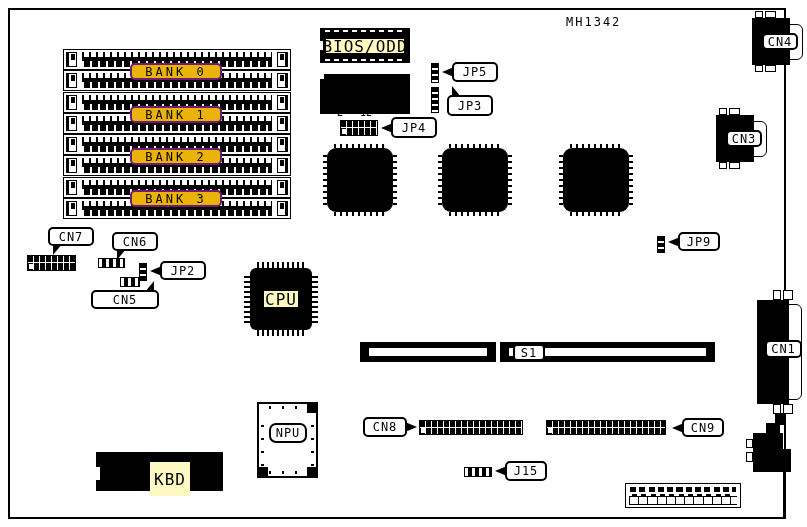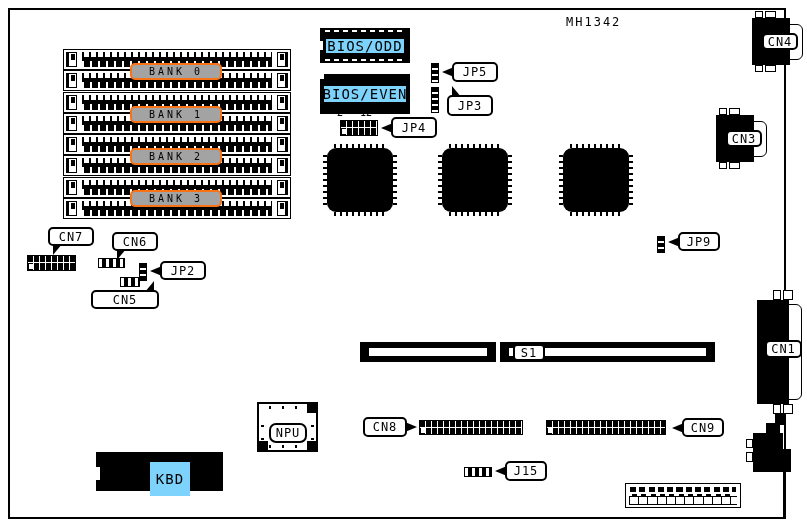--- a/index.html
+++ b/index.html
@@ -11,25 +11,25 @@
   .partno{font-size:12px;letter-spacing:2px}
 
   
   .simm{border:1px solid #000;background:#fff}
   .simm .latch{position:absolute;top:2px;bottom:2px;width:11px;border:1px solid #000;background:#fff}
   .simm .latch.l{left:2px;border-left:3px solid #000}
   .simm .latch.r{right:2px;border-right:3px solid #000}
   .simm .latch::before{content:"";position:absolute;top:1px;left:2px;width:4px;height:6px;background:#000}
   .simm .teeth{position:absolute;left:18px;right:18px;top:2px;height:5px;background:repeating-linear-gradient(90deg,#000 0 2px,#fff 2px 7px)}
   .simm .comb{position:absolute;left:18px;right:18px;top:7px;height:10px;background:#000;background-image:repeating-linear-gradient(90deg,#fff 0 2px,transparent 2px 8px);background-size:100% 60%;background-position:bottom;background-repeat:no-repeat}
-  .banklabel{background:#a3a3a3;border:2px solid #f97316;border-radius:5px;display:flex;align-items:center;justify-content:center;font-size:10px;letter-spacing:3px;z-index:6}
+  .banklabel{background:#eab308;border:2px solid #701a75;border-radius:5px;display:flex;align-items:center;justify-content:center;font-size:12px;letter-spacing:3px;z-index:6}
 
   
   .blkchip{background:#000}
-  .chiplabel{position:absolute;background:#7dd3fc;border:2px solid #000;display:flex;align-items:center;justify-content:center;font-size:14px;letter-spacing:1px;white-space:nowrap}
+  .chiplabel{position:absolute;background:#fef9c3;border:2px solid #000;display:flex;align-items:center;justify-content:center;font-size:16px;letter-spacing:1px;white-space:nowrap}
   .dash{position:absolute;left:5px;right:5px;height:2px;background:repeating-linear-gradient(90deg,#fff 0 5px,transparent 5px 9px)}
   .notch{position:absolute;background:#fff}
 
   
   .qfp{background:#000;border-radius:9px}
   .qfp .pt,.qfp .pb{position:absolute;left:7px;right:7px;height:4px;background:repeating-linear-gradient(90deg,#000 0 2px,transparent 2px 6px)}
   .qfp .pt{top:-4px}.qfp .pb{bottom:-4px}
   .qfp .pl,.qfp .pr{position:absolute;top:7px;bottom:7px;width:4px;background:repeating-linear-gradient(0deg,#000 0 2px,transparent 2px 6px)}
   .qfp .pl{left:-4px}.qfp .pr{right:-4px}
   .qfp2 .pt,.qfp2 .pb{height:6px;background:repeating-linear-gradient(90deg,#000 0 2px,transparent 2px 5px)}
@@ -148,21 +148,20 @@
   <div class="abs banklabel" style="left:130px;top:190px;width:92px;height:17px">BANK 3</div>
 
   <div class="abs blkchip" style="left:320px;top:28px;width:90px;height:35px">
     <div class="dash" style="top:2px"></div>
       <div class="dash" style="bottom:2px"></div>
     <div class="notch" style="left:0;top:13px;width:3px;height:9px"></div>
     <div class="chiplabel" style="left:4px;top:9px;width:82px;height:18px">BIOS/ODD</div>
   </div>
   <div class="abs blkchip" style="left:320px;top:74px;width:90px;height:40px">
     <div class="notch" style="left:0;top:0;width:4px;height:5px"></div>
-    <div class="chiplabel" style="left:2px;top:10px;width:86px;height:20px">BIOS/EVEN</div>
   </div>
 
   <div class="abs vjump" style="left:431px;top:63px;width:8px;height:20px"></div>
   <div class="abs callout" style="left:452px;top:62px;width:46px;height:20px">
       <span>JP5</span>
       <div class="tail tail-l"></div>
     </div>
   <div class="abs vjump" style="left:431px;top:87px;width:8px;height:26px"></div>
   <div class="abs callout" style="left:447px;top:95px;width:46px;height:21px">
       <span>JP3</span>
@@ -217,30 +216,37 @@
   <div class="abs callout" style="left:160px;top:261px;width:46px;height:19px">
       <span>JP2</span>
       <div class="tail tail-l"></div>
     </div>
   <div class="abs hjump" style="left:120px;top:277px;width:20px;height:10px"></div>
   <div class="abs callout" style="left:91px;top:290px;width:68px;height:19px">
       <span>CN5</span>
       <div class="tail tail-tr"></div>
     </div>
 
+  <div class="abs qfp qfp2" style="left:250px;top:268px;width:62px;height:62px;border-radius:6px">
+    <div class="pt"></div>
+      <div class="pb"></div>
+      <div class="pl"></div>
+      <div class="pr"></div>
+    <div class="chiplabel" style="left:12px;top:21px;width:38px;height:20px">CPU</div>
+  </div>
 
   <div class="abs slotbar" style="left:360px;top:342px;width:136px;height:20px">
       <div class="stripe"></div>
     </div>
   <div class="abs slotbar" style="left:500px;top:342px;width:215px;height:20px">
       <div class="stripe"></div>
     </div>
   <div class="abs rlabel" style="left:513px;top:344px;width:32px;height:17px;border-radius:4px">S1</div>
 
-  <div class="abs npu" style="left:257px;top:402px;width:61px;height:50px">
+  <div class="abs npu" style="left:257px;top:402px;width:61px;height:76px">
     <div class="cor" style="right:0;top:0"></div>
       <div class="cor" style="left:0;bottom:0"></div>
       <div class="cor" style="right:0;bottom:0"></div>
     <div class="t1"></div>
       <div class="t2"></div>
       <div class="t3"></div>
       <div class="t4"></div>
     <div class="rlabel" style="left:10px;top:19px;width:38px;height:20px;border-radius:7px">NPU</div>
   </div>
 

